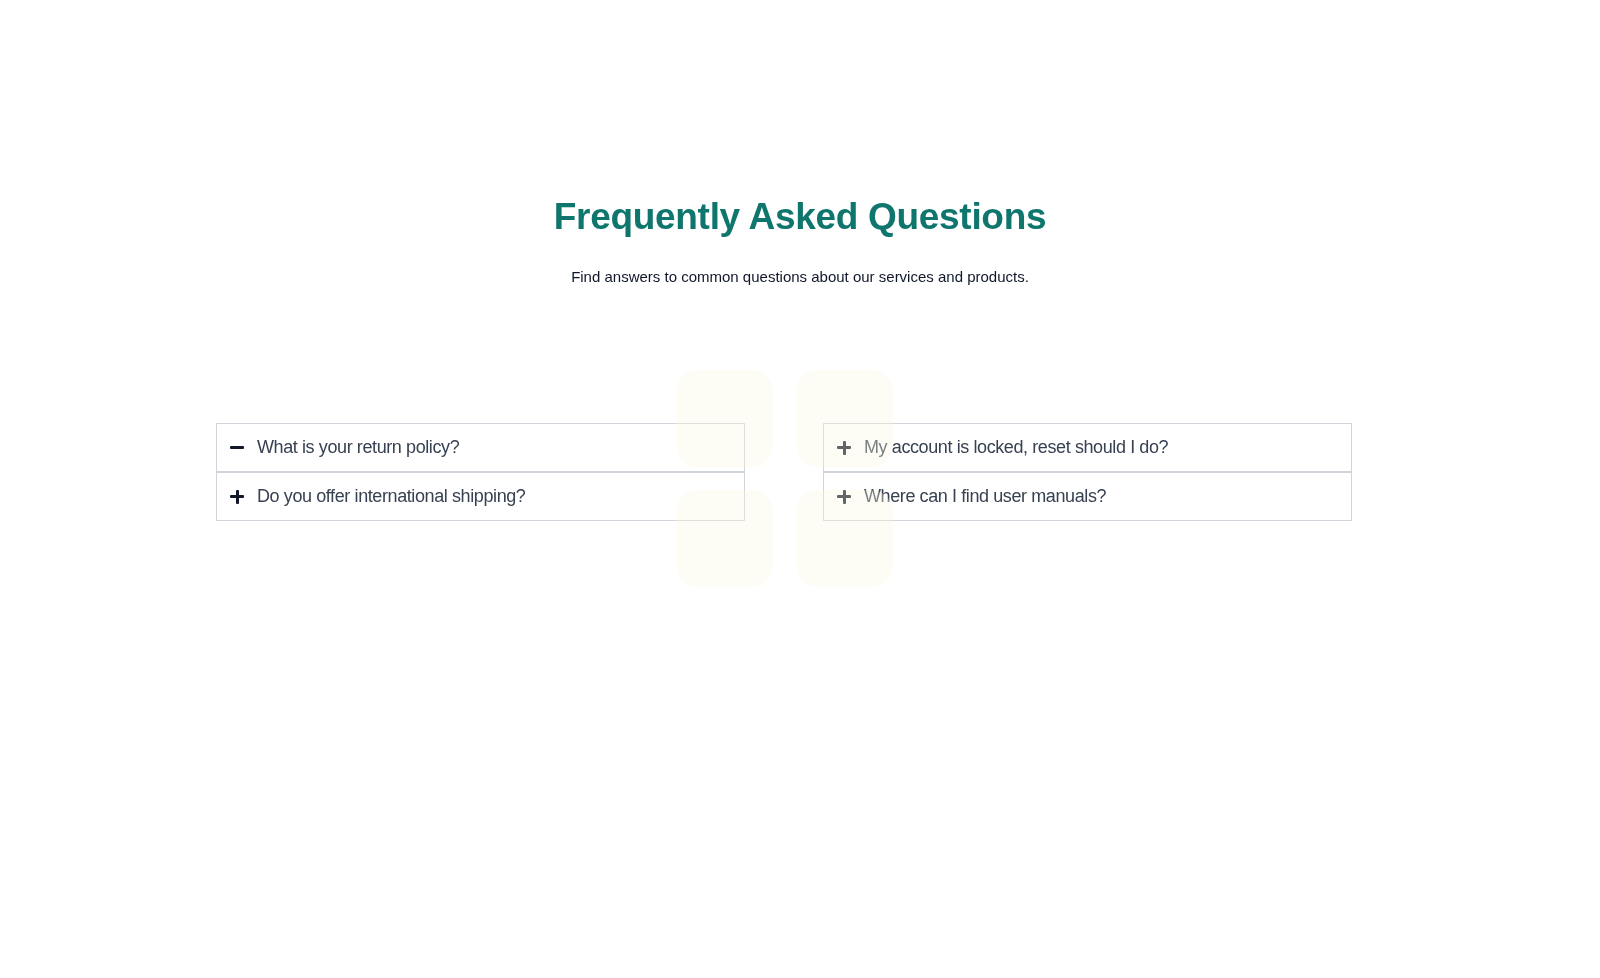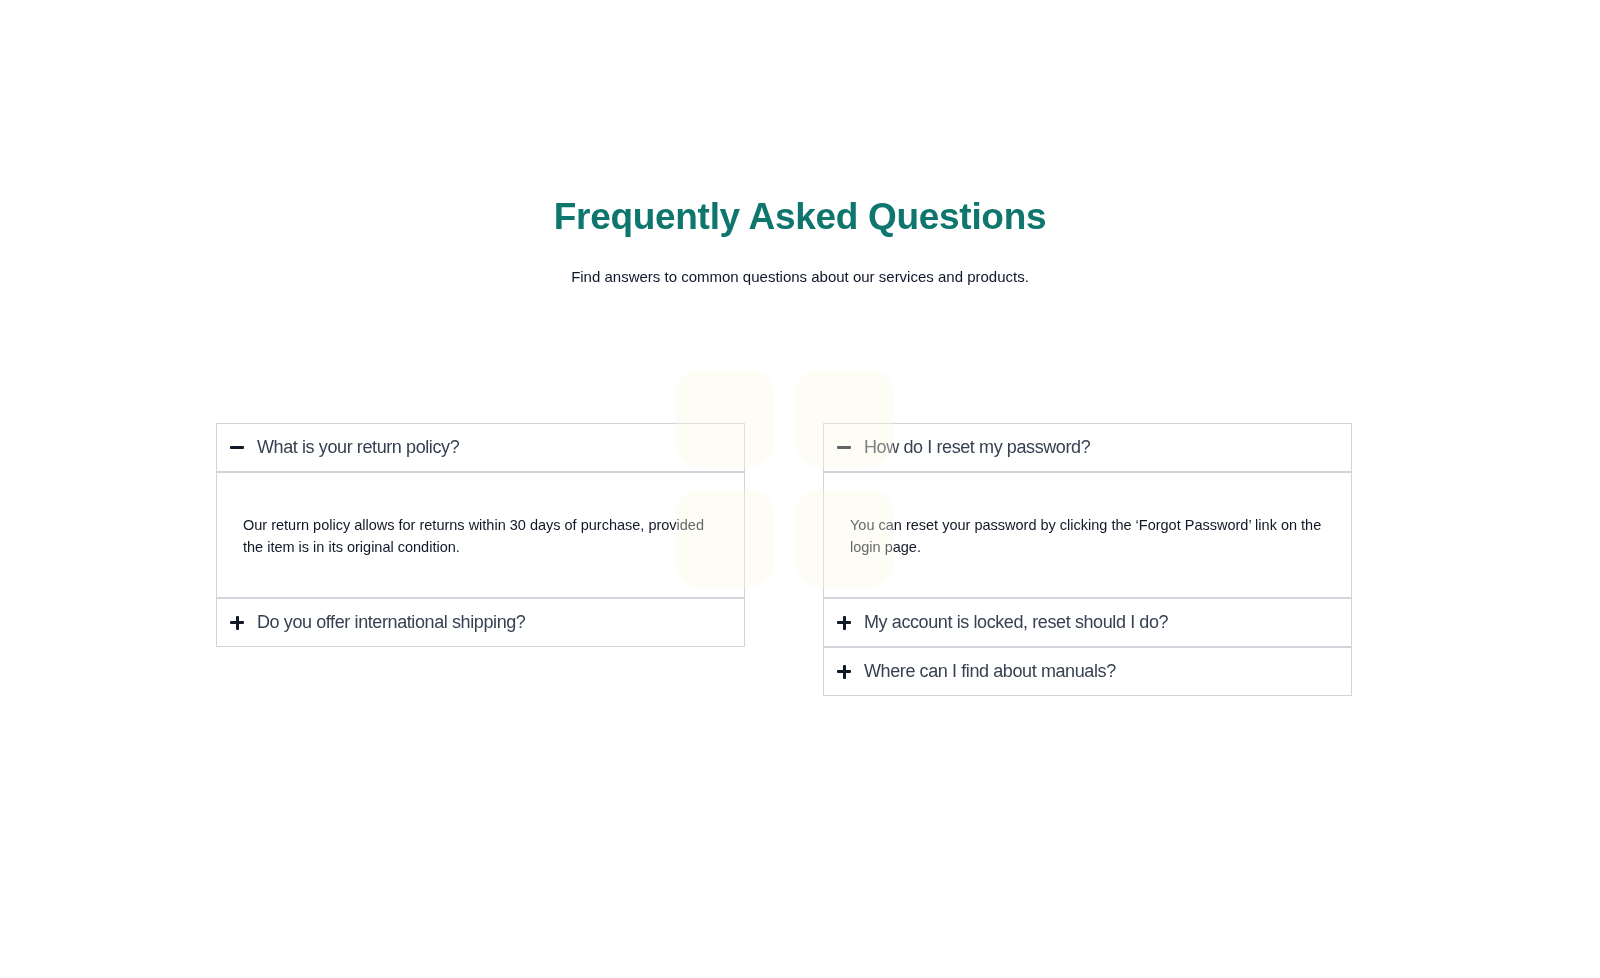--- a/index.html
+++ b/index.html
@@ -27,59 +27,49 @@
 <p class="subtitle">Find answers to common questions about our services and products.</p>
 
 <div class="faq-col left">
   <div class="faq-item">
     <div class="faq-header">
       <span class="faq-icon">
           <span class="h"></span>
         </span>
       <span class="faq-q">What is your return policy?</span>
     </div>
-    <div class="faq-answer">Our return policy allows for returns within 30 days of purchase, provided the item is in its original condition.</div>
   </div>
   <div class="faq-item">
     <div class="faq-header">
       <span class="faq-icon">
           <span class="h"></span>
           <span class="v"></span>
         </span>
       <span class="faq-q">Do you offer international shipping?</span>
     </div>
   </div>
 </div>
 
 <div class="faq-col right">
   <div class="faq-item">
     <div class="faq-header">
       <span class="faq-icon">
           <span class="h"></span>
-        </span>
-      <span class="faq-q">How do I reset my password?</span>
-    </div>
-    <div class="faq-answer">You can reset your password by clicking the ‘Forgot Password’ link on the login page.</div>
-  </div>
-  <div class="faq-item">
-    <div class="faq-header">
-      <span class="faq-icon">
-          <span class="h"></span>
           <span class="v"></span>
         </span>
       <span class="faq-q">My account is locked, reset should I do?</span>
     </div>
   </div>
   <div class="faq-item">
     <div class="faq-header">
       <span class="faq-icon">
           <span class="h"></span>
           <span class="v"></span>
         </span>
-      <span class="faq-q">Where can I find about manuals?</span>
+      <span class="faq-q">Where can I find user manuals?</span>
     </div>
   </div>
 </div>
 
 <div class="deco" style="left:676px; top:370px;"></div>
 <div class="deco" style="left:796px; top:370px;"></div>
 <div class="deco" style="left:676px; top:490px;"></div>
 <div class="deco" style="left:796px; top:490px;"></div>
 
 </body></html>

